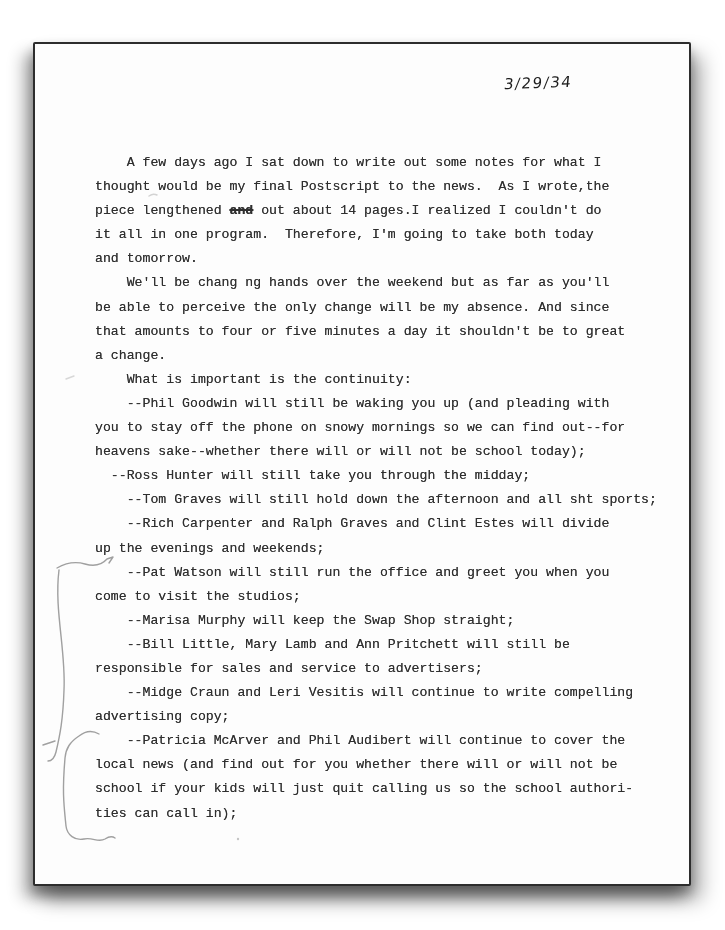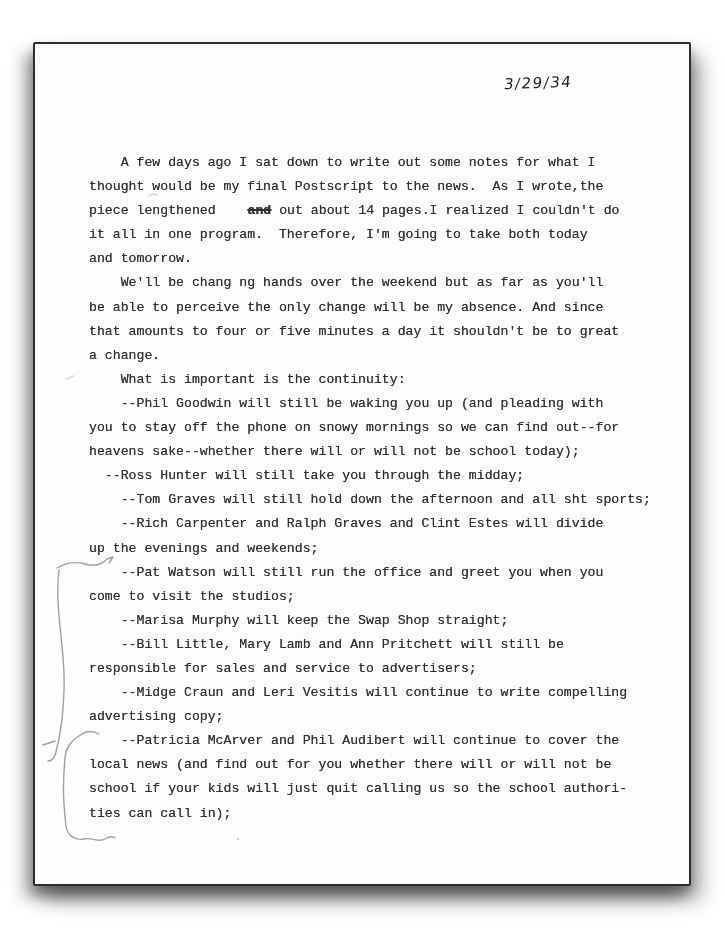--- a/index.html
+++ b/index.html
@@ -6,25 +6,25 @@
   .canvas{position:relative;width:725px;height:930px;background:#ffffff;overflow:hidden;
           font-family:"Liberation Mono","DejaVu Sans Mono",monospace;}
   .page{position:absolute;left:33px;top:42px;width:658px;height:844px;box-sizing:border-box;
         background:#fdfdfd;border:2px solid #2d2d2d;border-radius:2px;
         box-shadow:-10px 12px 16px rgba(0,0,0,.30),
                    10px 14px 20px rgba(0,0,0,.34),
                    0 8px 12px rgba(0,0,0,.28);}
   .date{position:absolute;left:469px;top:30px;
         font-family:"DejaVu Sans",sans-serif;font-size:15px;color:#1c1c1c;
         transform:rotate(-2deg) skewX(-8deg);letter-spacing:1.5px;}
-  .typed{position:absolute;left:54px;top:107px;width:592px;
+  .typed{position:absolute;left:60px;top:107px;width:592px;
          font-size:13.2px;line-height:24.1px;color:#2f2f2f;white-space:pre;
          text-shadow:0 0 .5px rgba(50,50,50,.75);}
   .line{height:24.1px;}
-  .strike{text-decoration:line-through;text-decoration-thickness:2px;font-weight:bold;margin-left:24px;}
+  .strike{text-decoration:line-through;text-decoration-thickness:2px;font-weight:bold;}
   .underline{text-underline-offset:2.5px;}
   svg.penmarks{position:absolute;left:-2px;top:-2px;pointer-events:none;}
 </style>
 </head>
 <body>
 
 <div class="canvas">
   <div class="page">
 
     <div class="date">3/29/34</div>

